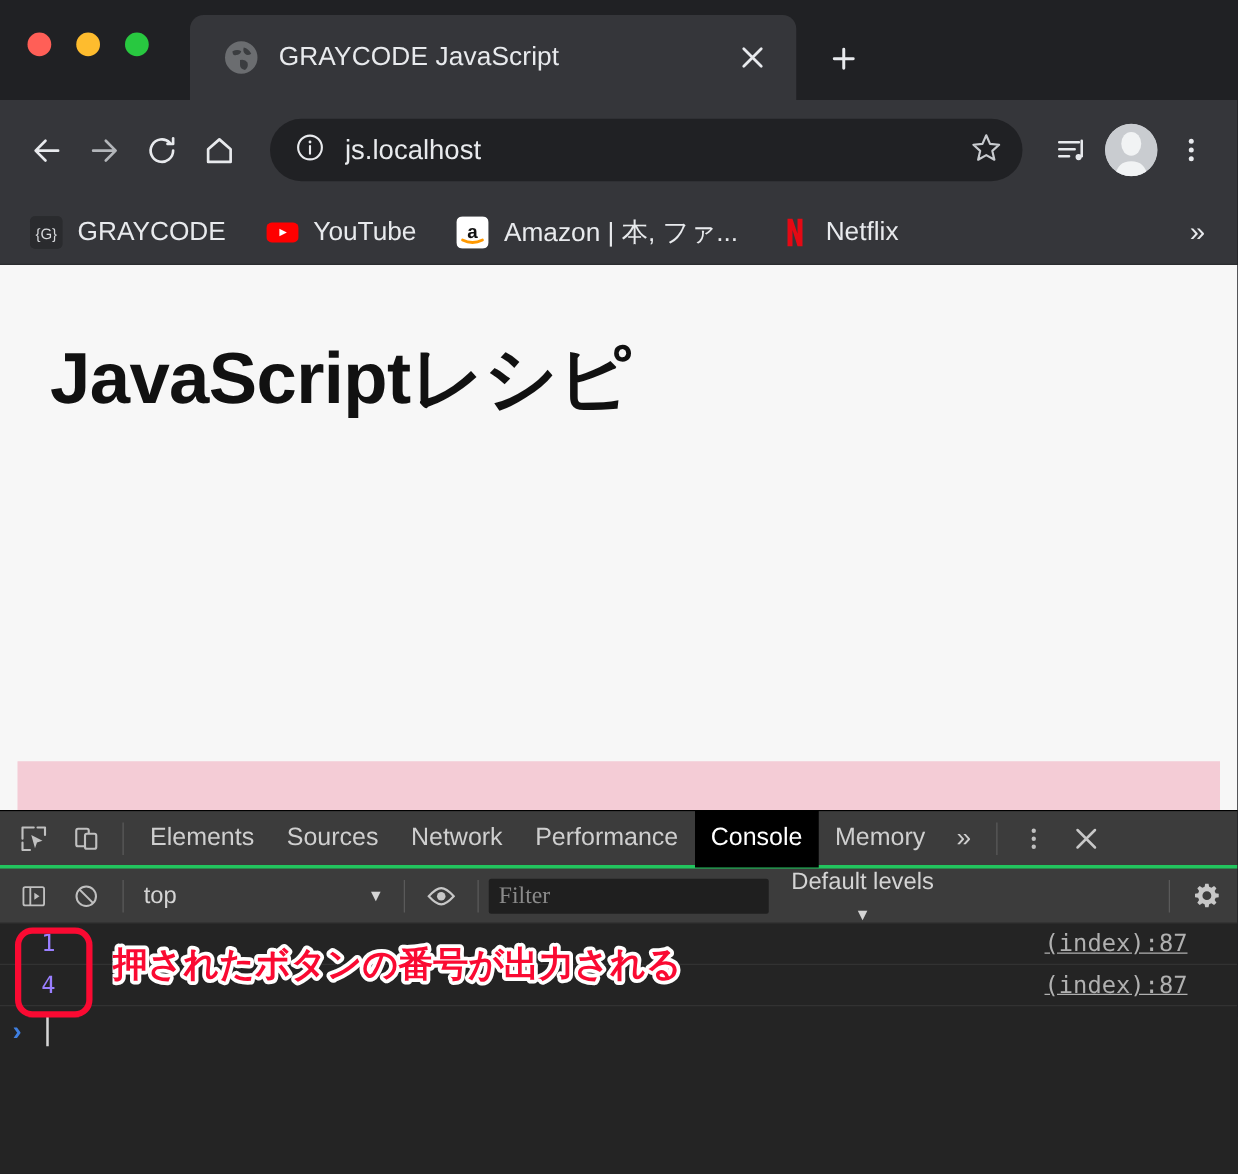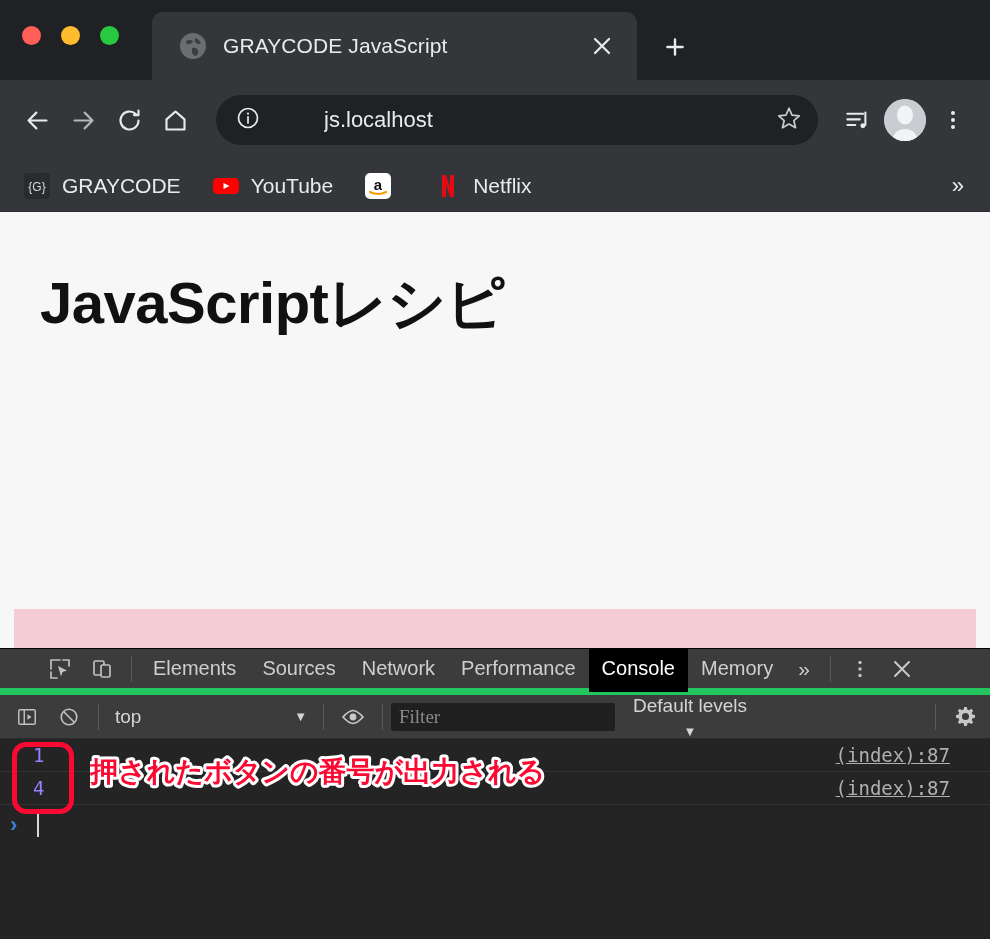--- a/index.html
+++ b/index.html
@@ -66,21 +66,20 @@
     border-radius: 50%;
   }
   .omnibox {
     flex: 1 1 auto;
     height: 50px;
     background: #202124;
     border-radius: 25px;
     display: flex; align-items: center;
     margin: 0 16px 0 18px;
     padding: 0 16px 0 20px;
-    gap: 48px;
   }
   .omnibox-text {
     flex: 1 1 auto;
     color: #e8eaed; font-size: 22px;
     margin-left: 16px;
     white-space: nowrap; overflow: hidden;
   }
   .avatar {
     width: 42px; height: 42px; flex: 0 0 42px;
     border-radius: 50%; background: #c9ccd0;
@@ -136,22 +135,21 @@
   .devtools {
     background: #242424;
     height: 291px;
     border-top: 1px solid #000;
     display: flex; flex-direction: column;
   }
   .dt-header {
     height: 46px; flex: 0 0 46px;
     background: #3c3c3c;
     display: flex; align-items: center;
-    border-bottom: 7px solid #22c55e;
-    padding-left: 33px;
+    border-bottom: 3px solid #22c55e;
   }
   .dt-iconbtn {
     width: 38px; height: 38px; flex: 0 0 38px;
     display: flex; align-items: center; justify-content: center;
     margin: 0 2px;
   }
   .dt-sep {
     width: 1px; height: 26px; background: #5a5a5a;
     margin: 0 8px; flex: 0 0 1px;
   }
@@ -360,20 +358,21 @@
     </div>
 
     <div class="bm">
       <span class="bm-icon">
         <svg viewBox="0 0 26 26" width="26" height="26">
           <rect width="26" height="26" rx="5" fill="#ffffff"></rect>
           <text x="13" y="17" font-size="15" font-weight="bold" fill="#111" text-anchor="middle" font-family="Liberation Sans, sans-serif">a</text>
           <path d="M5 19 q8 4 16 0" stroke="#ff9900" stroke-width="2.2" fill="none" stroke-linecap="round"></path>
         </svg>
       </span>
+      <span class="bm-label">Amazon | 本, ファ...</span>
     </div>
 
     <div class="bm">
       <span class="bm-icon">
         <svg viewBox="0 0 26 26" width="26" height="26">
           <path d="M7 2 H11 L15 14 V2 H19 V24 H15 L11 11 V24 H7 Z" fill="#e50914"></path>
         </svg>
       </span>
       <span class="bm-label">Netflix</span>
     </div>

